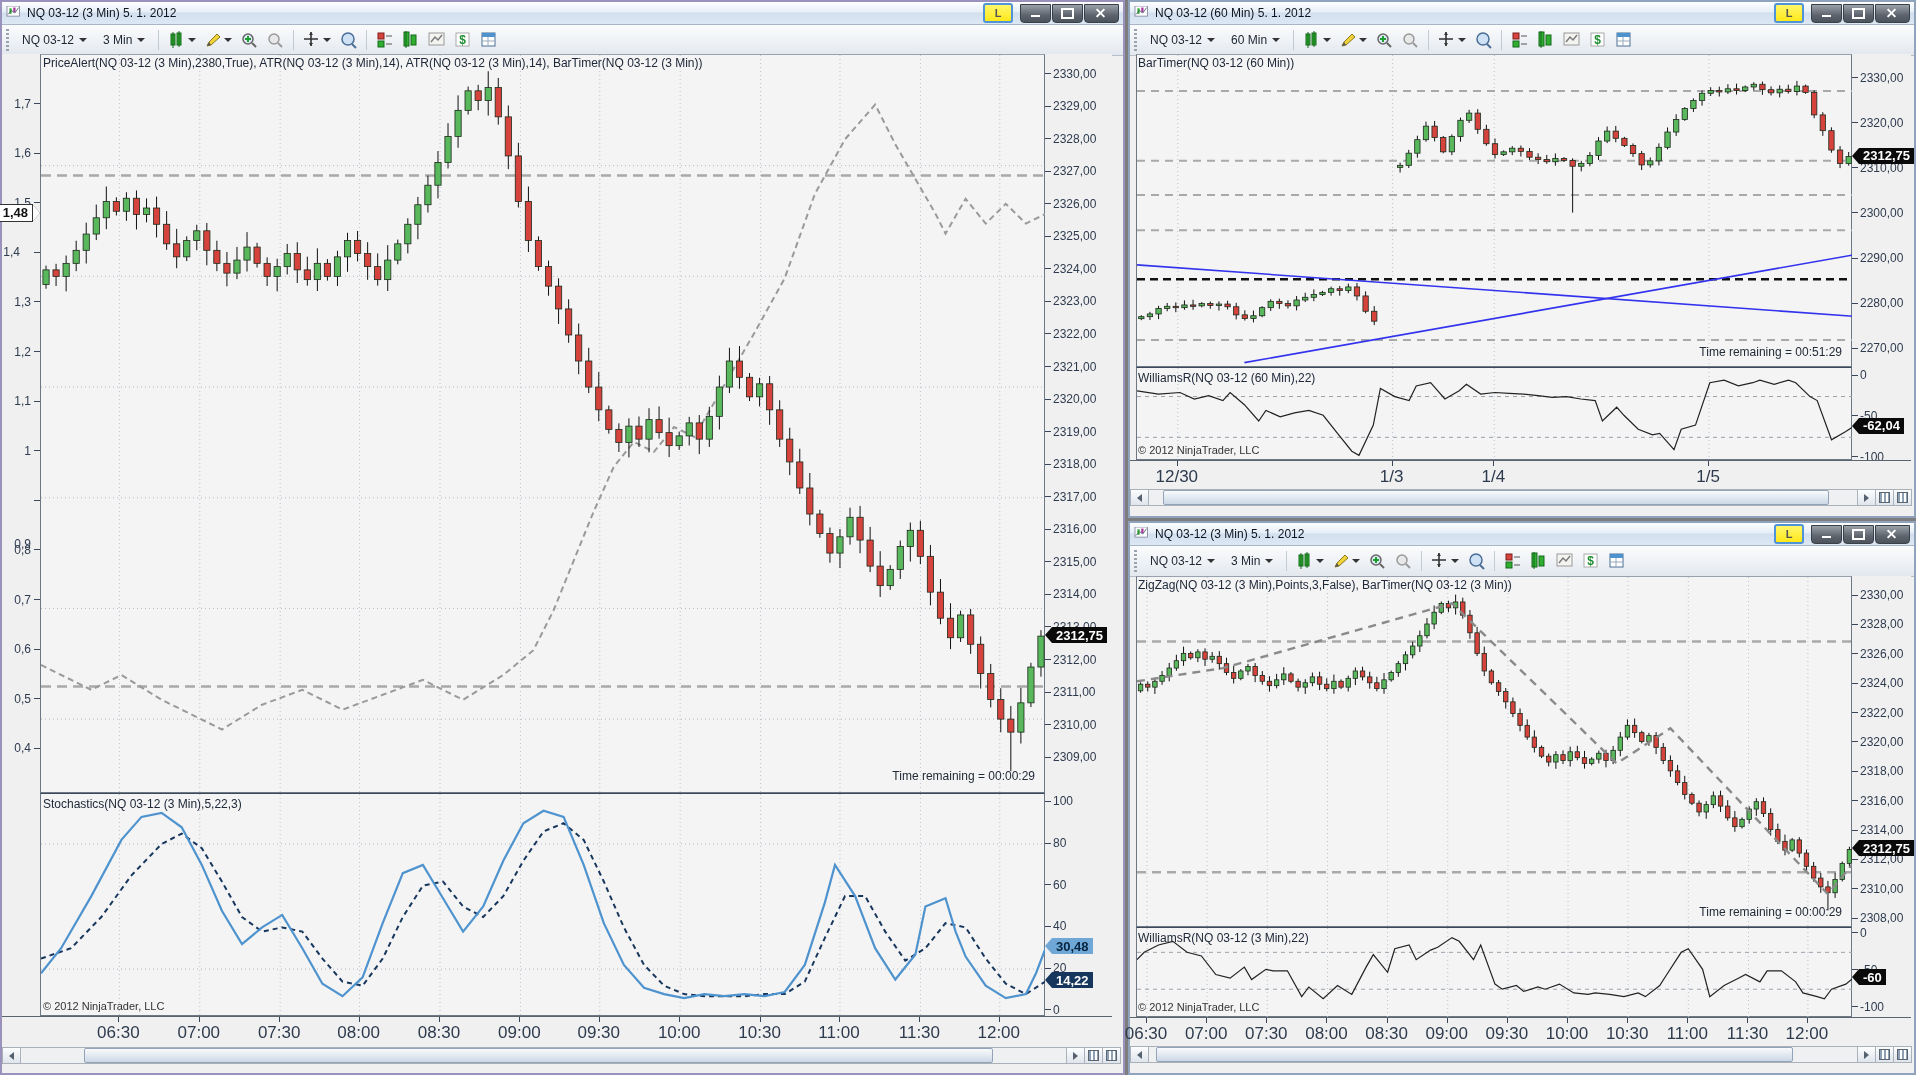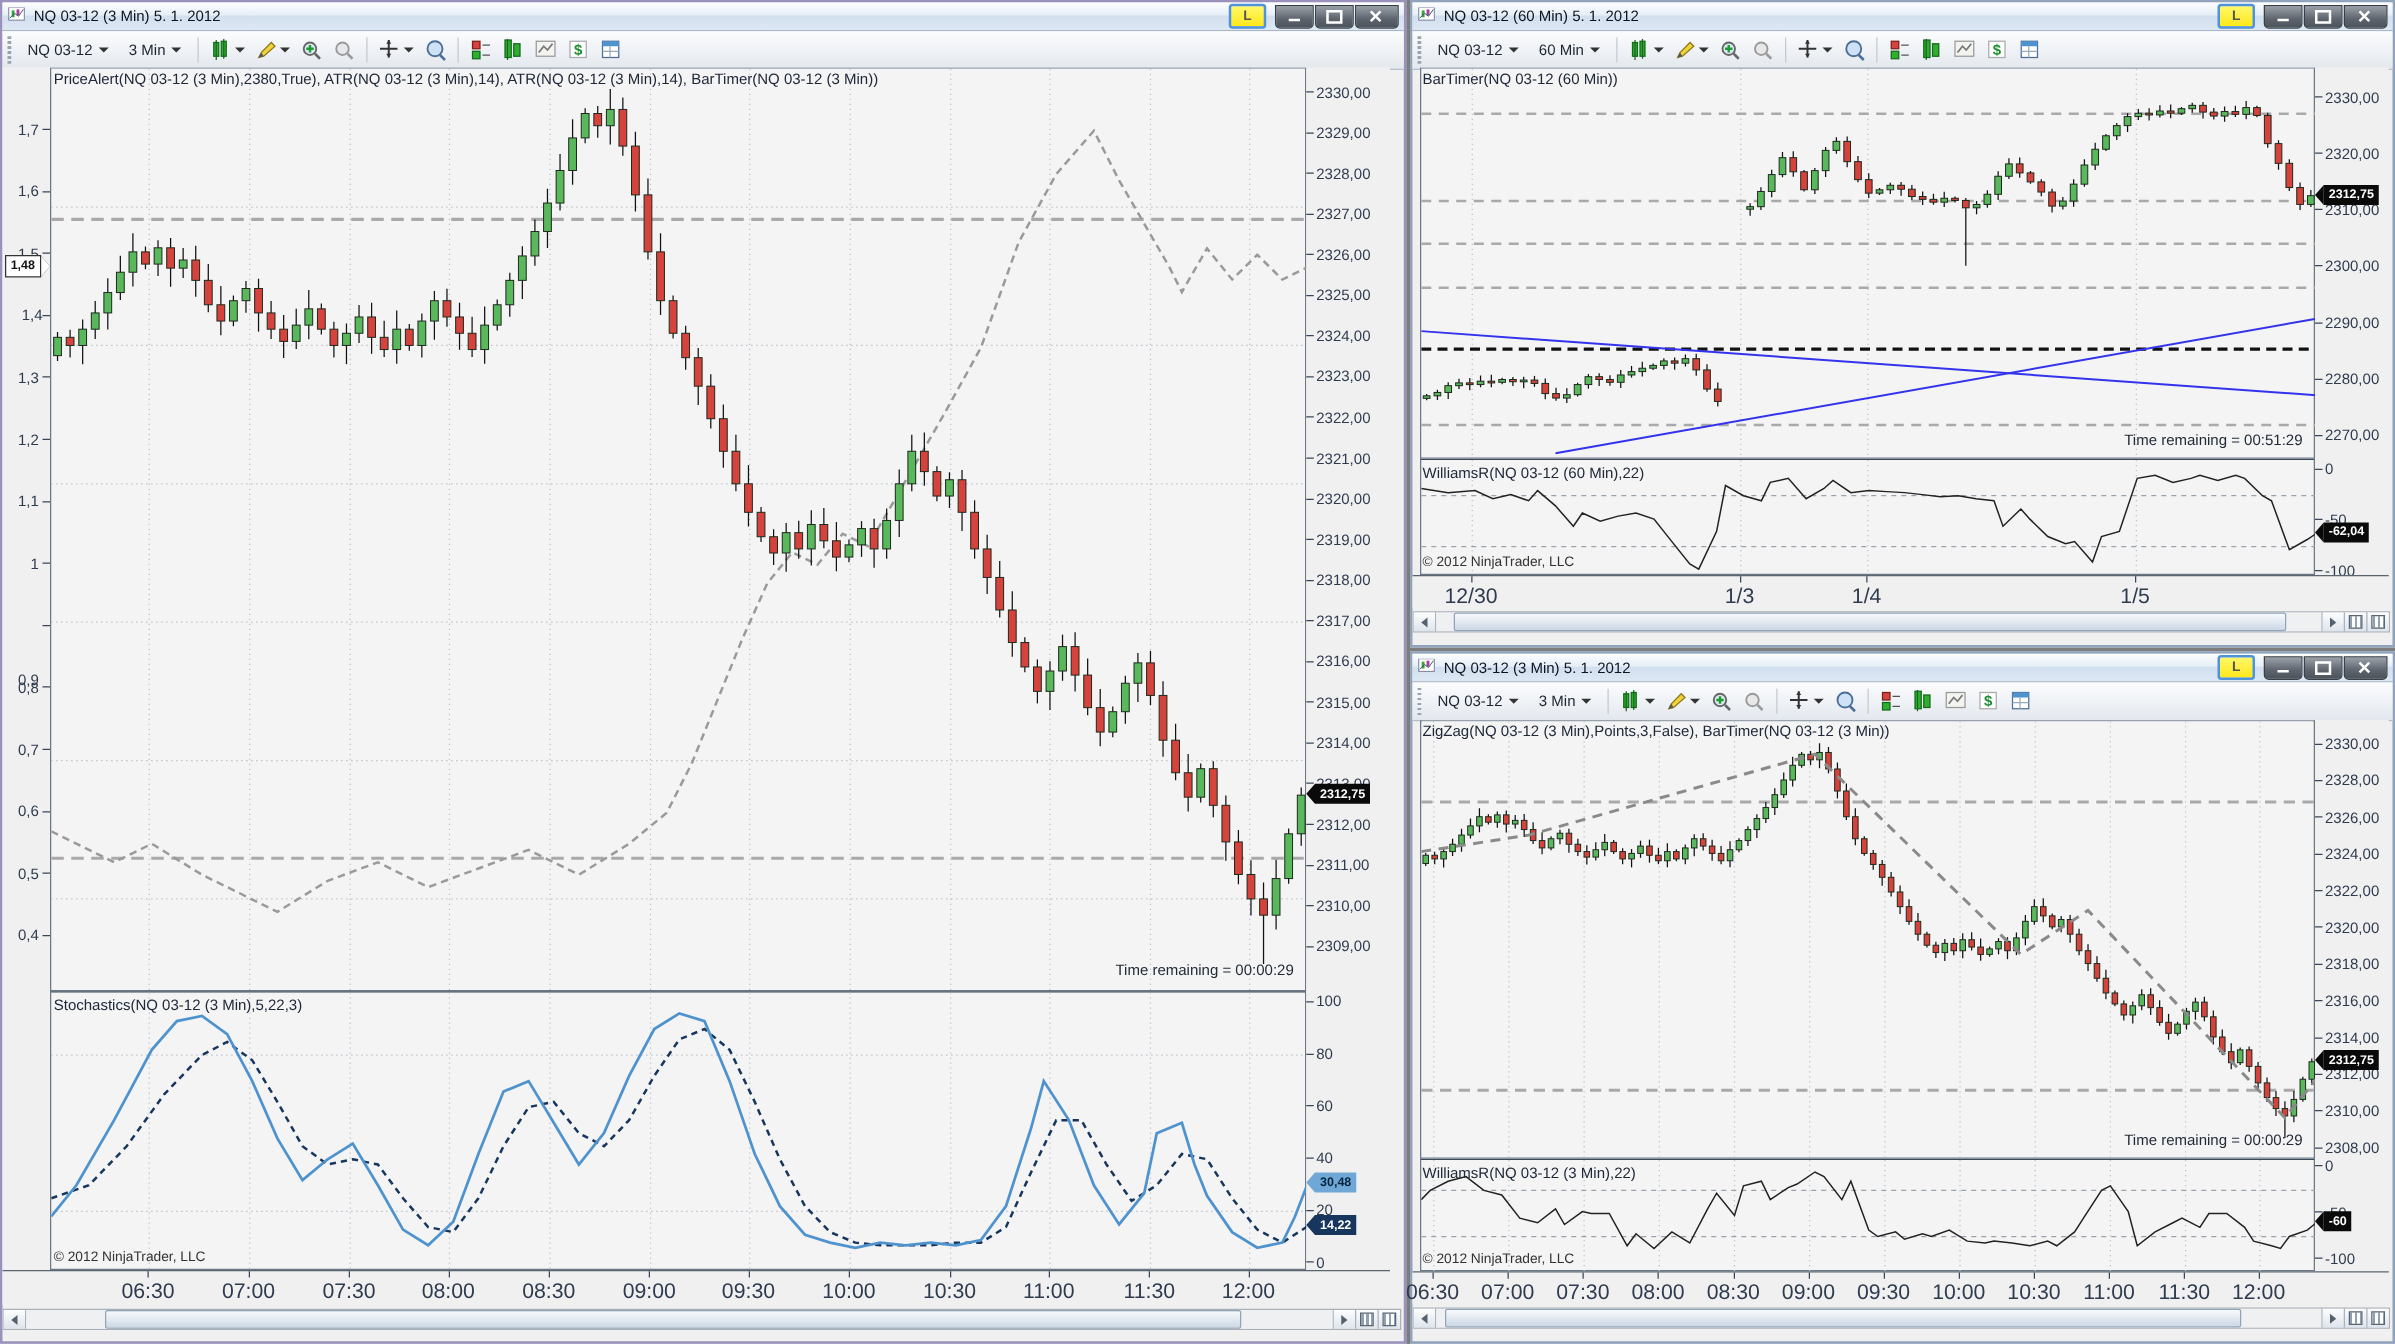--- a/index.html
+++ b/index.html
@@ -42,21 +42,21 @@
   .axis{position:absolute;background:#f0f0f0;}
   .tick-label{position:absolute;font-size:12px;color:#2e3b4e;white-space:nowrap;}
   .tick-mark{position:absolute;height:1px;background:#39465a;width:6px;}
   .vtick{position:absolute;width:1px;height:5px;background:#39465a;top:0;}
   .xlab{position:absolute;top:6px;font-size:17px;color:#2e3b4e;transform:translateX(-50%);white-space:nowrap;}
   .overlay-label{position:absolute;font-size:12px;color:#20293a;white-space:nowrap;z-index:5;}
   .time-remaining{position:absolute;font-size:12px;color:#222b38;z-index:5;}
   .copyright{position:absolute;font-size:11px;color:#333;z-index:5;}
   .marker{position:absolute;height:16px;display:flex;align-items:center;z-index:6;}
   .marker .tip{width:0;height:0;border-top:8px solid transparent;border-bottom:8px solid transparent;}
-  .marker .box{height:16px;display:flex;align-items:center;padding:0 4px;font-size:10px;font-weight:bold;}
+  .marker .box{height:16px;display:flex;align-items:center;padding:0 4px;font-size:13px;font-weight:bold;}
   .xaxisrow{position:absolute;background:#f0f0f0;border-top:1px solid #5a6570;}
   
   .scroll{position:absolute;height:17px;background:#eef0f2;border:1px solid #a9b0b8;box-sizing:border-box;
     display:flex;align-items:stretch;}
   .sbtn{width:17px;background:linear-gradient(#fcfdfe,#dfe5ec);border-right:1px solid #aab2bb;
     display:flex;align-items:center;justify-content:center;cursor:pointer;flex:none;}
   .sbtn.r{border-left:1px solid #aab2bb;border-right:none;}
   .tri-l{width:0;height:0;border-top:4px solid transparent;border-bottom:4px solid transparent;border-right:5px solid #55616e;}
   .tri-r{width:0;height:0;border-top:4px solid transparent;border-bottom:4px solid transparent;border-left:5px solid #55616e;}
   .strack{flex:1;position:relative;background:#eef0f2;}
@@ -190,21 +190,21 @@
   </div>
   <div class="chartwrap" id="cw-left" style="top:52px;height:1019px;">
       <div class="axis" style="left: 0px; top: 0px; width: 38px; height: 962px;">
         <div class="tick-mark" style="top: 49.0973px; right: 0px;"></div>
         <div class="tick-label" style="top: 42.5973px; right: 9px;">1,7</div>
         <div class="tick-mark" style="top: 98.6946px; right: 0px;"></div>
         <div class="tick-label" style="top: 92.1946px; right: 9px;">1,6</div>
         <div class="tick-mark" style="top: 148.292px; right: 0px;"></div>
         <div class="tick-label" style="top: 141.792px; right: 9px;">1,5</div>
         <div class="tick-mark" style="top: 197.889px; right: 0px;"></div>
-        <div class="tick-label" style="top: 191.389px; right: 6px;">1,4</div>
+        <div class="tick-label" style="top: 191.389px; right: 20px;">1,4</div>
         <div class="tick-mark" style="top: 247.487px; right: 0px;"></div>
         <div class="tick-label" style="top: 240.987px; right: 9px;">1,3</div>
         <div class="tick-mark" style="top: 297.084px; right: 0px;"></div>
         <div class="tick-label" style="top: 290.584px; right: 9px;">1,2</div>
         <div class="tick-mark" style="top: 346.681px; right: 0px;"></div>
         <div class="tick-label" style="top: 340.181px; right: 9px;">1,1</div>
         <div class="tick-mark" style="top: 396.279px; right: 0px;"></div>
         <div class="tick-label" style="top: 389.779px; right: 9px;">1</div>
         <div class="tick-mark" style="top: 445.876px; right: 0px;"></div>
         <div class="tick-label" style="top: 439.376px; right: 9px; margin-top: 44px;">0,9</div>

